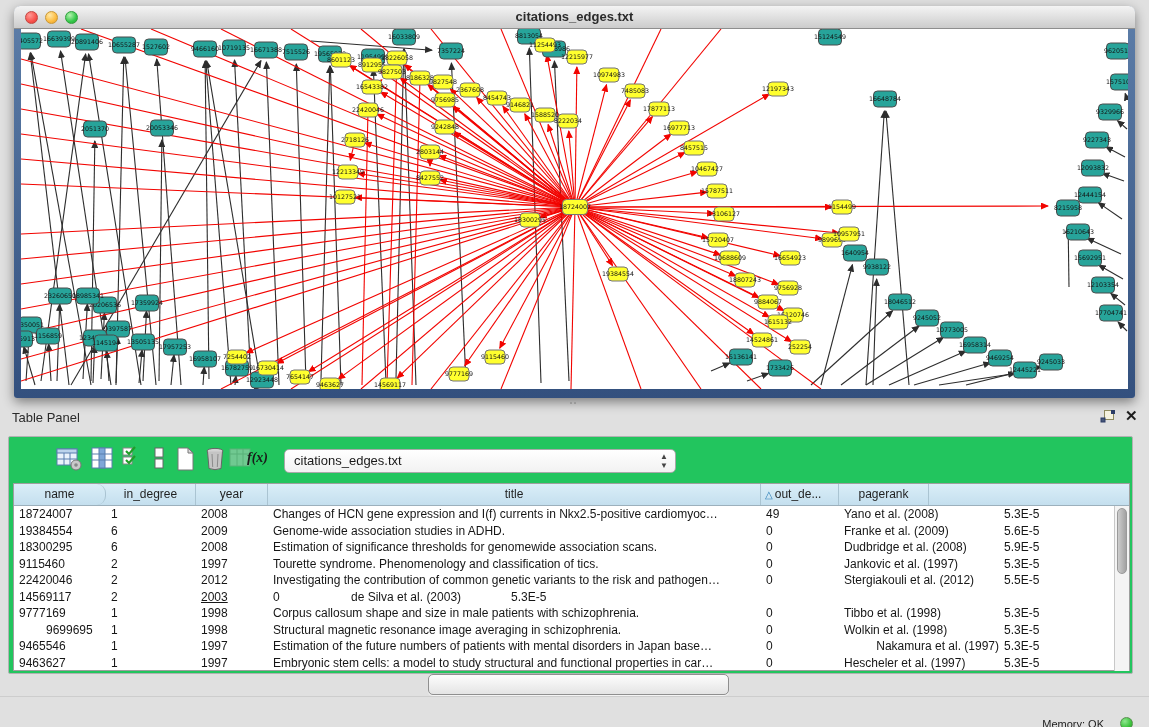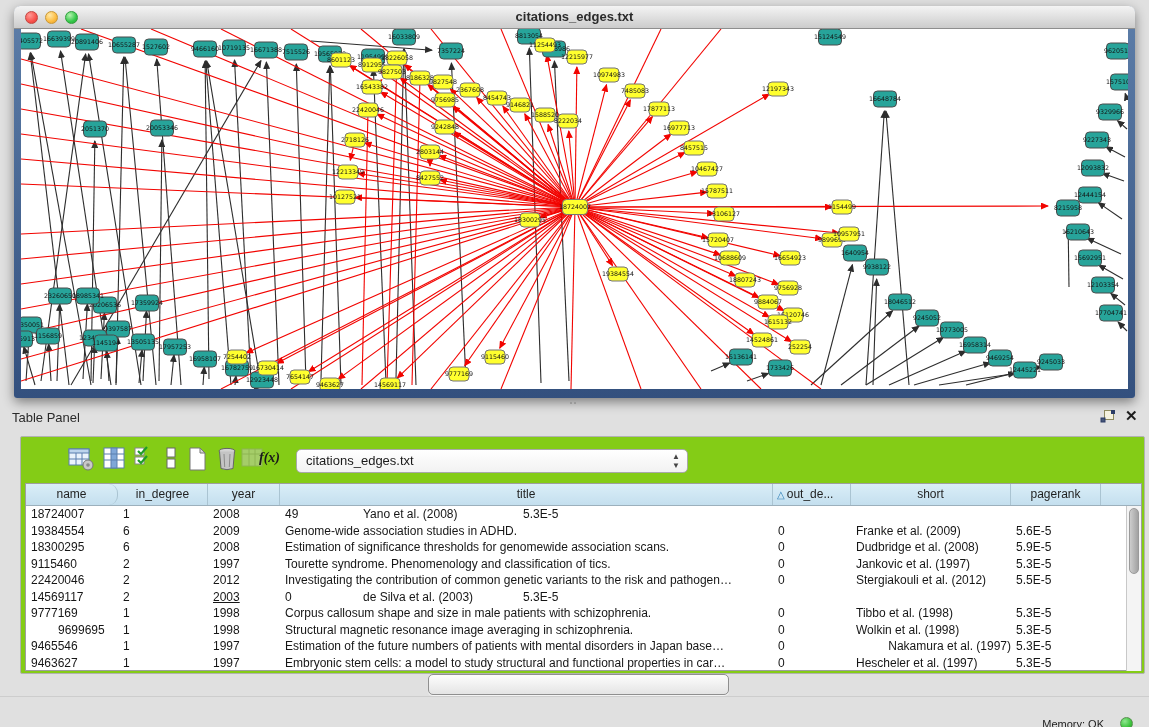--- a/index.html
+++ b/index.html
@@ -24,22 +24,22 @@
 
   
   #panel-header { position:absolute; left:0; top:398px; width:1149px; height:38px; }
   #splitter-dot { position:absolute; left:569px; top:3px; width:9px; height:5px;
     background:radial-gradient(circle,#9a9a9a 1px,transparent 1.4px); background-size:4px 4px; }
   #panel-title { position:absolute; left:12px; top:12px; font-size:13px; color:#2a2a2a; }
   #float-btn { position:absolute; left:1100px; top:11px; width:16px; height:16px; cursor:default; }
   #close-btn { position:absolute; left:1125px; top:9px; font-size:15px; font-weight:bold; color:#1c1c1c; }
 
   
-  #panel-inset { position:absolute; left:20px; top:436px; width:1125px; height:238px;
-    background:#84cc16; border:1px solid #b2b2b2; border-radius:2px; }
+  #panel-inset { position:absolute; left:8px; top:436px; width:1125px; height:238px;
+    background:#22c55e; border:1px solid #b2b2b2; border-radius:2px; }
   .tb-icon { position:absolute; top:9px; width:28px; height:26px; }
   #fx-label { position:absolute; left:238px; top:13px; font-size:14px; color:#1a1a1a;
     font-family:"Liberation Serif",serif; font-style:italic; font-weight:bold; }
   #table-combo { position:absolute; left:275px; top:12px; width:392px; height:24px;
     background:linear-gradient(#ffffff,#f2f2f2); border:1px solid #a9a9a9; border-radius:5px;
     font-size:13px; color:#1a1a1a; line-height:22px; padding-left:9px; }
   #combo-arrows { position:absolute; right:7px; top:2px; font-size:8px; color:#444; line-height:9px; text-align:center; }
 
   #table-area { position:absolute; left:4px; top:46px; width:1117px; height:188px;
     background:#ffffff; border:1px solid #9e9e9e; display:flex; flex-direction:column; }
@@ -755,30 +755,30 @@
     <span id="combo-arrows">▲<br>▼</span>
   </div>
 
   <div id="table-area">
     <div id="hdr-row">
         <div class="hdr-cell" style="width: 92px; border-radius: 9px;">name</div>
         <div class="hdr-cell" style="width: 90px;">in_degree</div>
         <div class="hdr-cell" style="width: 72px;">year</div>
         <div class="hdr-cell" style="width: 493px;">title</div>
         <div class="hdr-cell hdr-left" style="width: 78px;"><span class="sort-tri">△</span>out_de...</div>
-        <div class="hdr-cell" style="width: 160px;">short</div>
         <div class="hdr-cell" style="width: 90px;">pagerank</div>
         <div class="hdr-cell" style="flex: 1 1 0%; border-right: none;"></div>
       </div>
     <div id="rows-zone">
       <div id="rows-box">
           <div class="t-row">
             <div class="t-cell" style="width: 92px;">18724007</div>
             <div class="t-cell" style="width: 90px;">1</div>
             <div class="t-cell" style="width: 72px;">2008</div>
+            <div class="t-cell" style="width: 493px;">Changes of HCN gene expression and I(f) currents in Nkx2.5-positive cardiomyoc…</div>
             <div class="t-cell" style="width: 78px;">49</div>
             <div class="t-cell" style="width: 160px;">Yano et al. (2008)</div>
             <div class="t-cell" style="width: 90px;">5.3E-5</div>
           </div>
           <div class="t-row">
             <div class="t-cell" style="width: 92px;">19384554</div>
             <div class="t-cell" style="width: 90px;">6</div>
             <div class="t-cell" style="width: 72px;">2009</div>
             <div class="t-cell" style="width: 493px;">Genome-wide association studies in ADHD.</div>
             <div class="t-cell" style="width: 78px;">0</div>

